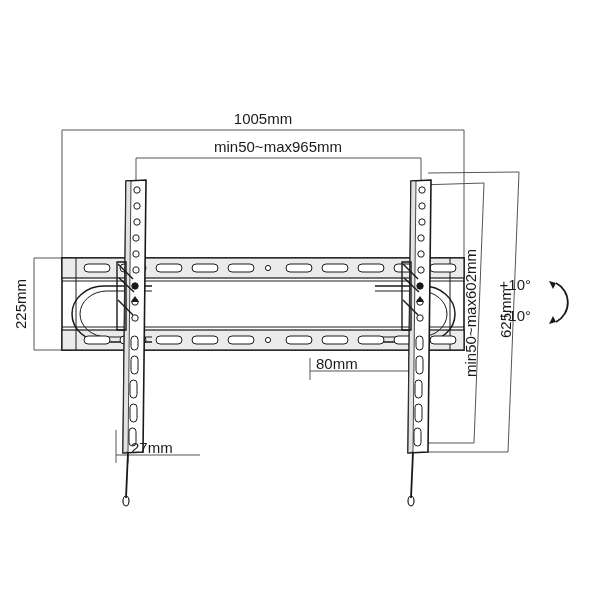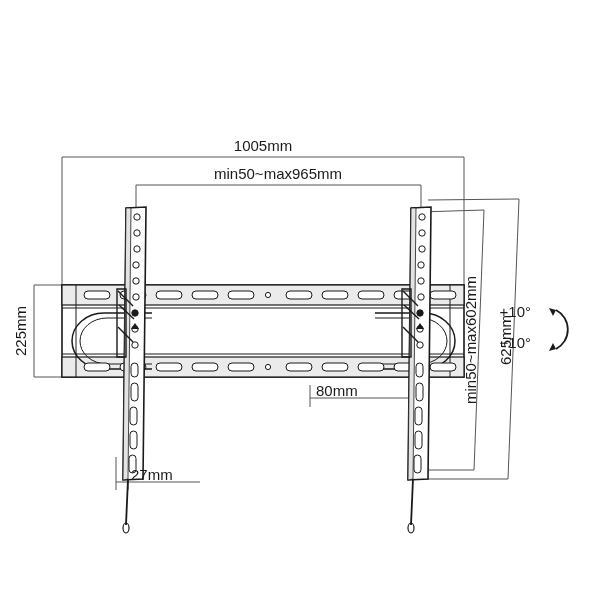--- a/index.html
+++ b/index.html
@@ -1,18 +1,18 @@
 <!DOCTYPE html>
 <html><head>
 <meta charset="utf-8">
 <style>
   html,body{margin:0;padding:0;background:#ffffff;}
   body{width:600px;height:600px;overflow:hidden;
        font-family:"Liberation Sans", sans-serif;}
-  #stage{position:relative;width:600px;height:448px;background:#fff;margin-top:27px;}
+  #stage{position:relative;width:600px;height:448px;background:#fff;}
   svg{display:block;}
   .dimtxt{font-family:"Liberation Sans", sans-serif;font-size:15px;fill:#1a1a1a;}
 </style>
 </head>
 <body>
 
 <div id="stage">
 <svg width="600" height="600" viewBox="0 0 600 600">
 
   <rect x="0" y="0" width="600" height="600" fill="#ffffff"></rect>

